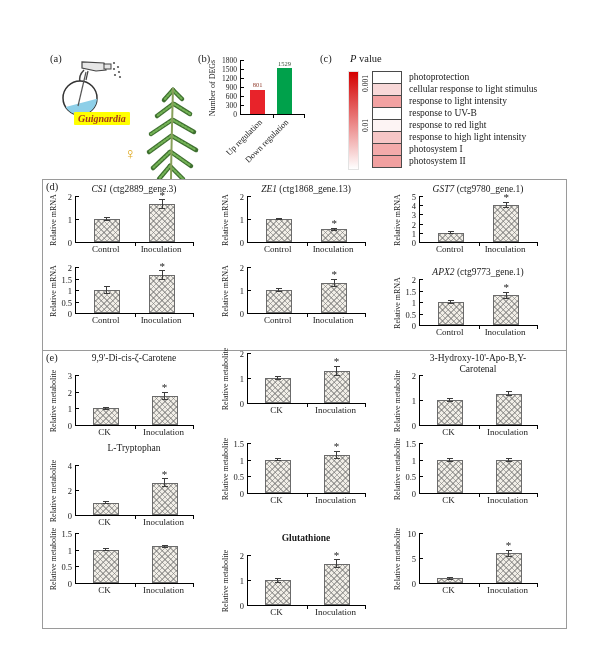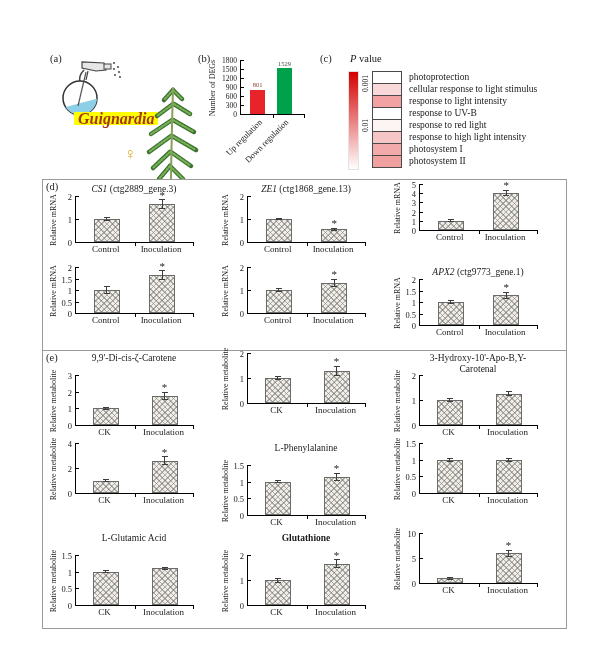--- a/index.html
+++ b/index.html
@@ -32,21 +32,21 @@
   .c-err-cap.top{top:0;}
   .c-err-cap.bot{bottom:0;}
   .c-star{position:absolute;font-size:11px;line-height:7px;width:8px;text-align:center;color:#222;z-index:3;}
   .c-val{position:absolute;width:28px;text-align:center;font-size:6.5px;line-height:7px;}
   .c-xrow{display:flex;align-self:flex-start;}
   .c-xl{position:relative;height:12px;font-size:9px;}
   .c-xlab{position:absolute;top:1px;transform:translateX(-50%);white-space:nowrap;}
   .c-xlab-rot{position:absolute;top:2px;transform-origin:100% 0;transform:rotate(-45deg);
               white-space:nowrap;font-size:8.5px;}
   .guignardia{background:#ffff00;font-style:italic;font-weight:600;color:#a5371c;
-              font-size:16px;padding:0 4px;line-height:13px;border-radius:1px;}
+              font-size:10px;padding:0 4px;line-height:13px;border-radius:1px;}
   .female{font-size:16px;font-weight:bold;color:#dfa81f;line-height:16px;}
   .pv-title{font-size:10.5px;}
   .pv-title i{font-style:italic;}
   .pv-body{display:flex;align-items:flex-start;}
   .pv-grad{width:9px;height:97px;border:1px solid #e3e3e3;}
   .pv-scale{position:relative;width:13px;height:97px;}
   .pv-scale-lab{position:absolute;left:-7px;width:26px;text-align:center;font-size:7.5px;
                 transform:rotate(-90deg);white-space:nowrap;}
   .pv-cells{display:flex;flex-direction:column;}
   .pv-cell{width:30px;height:13px;border:1px solid #4a4a4a;margin-top:-1px;box-sizing:border-box;}
@@ -264,20 +264,23 @@
         </div>
         <div class="c-xrow">
           <div class="c-xspacer" style="width: 27px;"></div>
           <div class="c-xl" style="width: 118px;">
             <span class="c-xlab" style="left: 26%;">Control</span>
             <span class="c-xlab" style="left: 73%;">Inoculation</span>
           </div>
         </div>
       </div>
       <div class="chart-cell">
+        <div class="c-title" style="height: 12px;">
+          <div><span class="gene-i">GST7</span><span>&nbsp;(ctg9780_gene.1)</span></div>
+        </div>
         <div class="c-mid" style="height: 46px;">
           <div class="c-ylab" style="width: 10px; height: 100%;">
             <span class="c-ylab-text">Relative mRNA</span>
           </div>
           <div class="c-yticks" style="width: 17px; height: 46px; font-size: 8.5px;">
             <span class="c-ytick" style="bottom: -4px;">0</span>
             <span class="c-ytick" style="bottom: 5.2px;">1</span>
             <span class="c-ytick" style="bottom: 14.4px;">2</span>
             <span class="c-ytick" style="bottom: 23.6px;">3</span>
             <span class="c-ytick" style="bottom: 32.8px;">4</span>
@@ -561,20 +564,23 @@
         </div>
         <div class="c-xrow">
           <div class="c-xspacer" style="width: 27px;"></div>
           <div class="c-xl" style="width: 118px;">
             <span class="c-xlab" style="left: 25%;">CK</span>
             <span class="c-xlab" style="left: 75%;">Inoculation</span>
           </div>
         </div>
       </div>
       <div class="chart-cell">
+        <div class="c-title" style="height: 22px;">
+          <div>L-Tryptophan</div>
+        </div>
         <div class="c-mid" style="height: 50px;">
           <div class="c-ylab" style="width: 10px; height: 100%;">
             <span class="c-ylab-text">Relative metabolite</span>
           </div>
           <div class="c-yticks" style="width: 17px; height: 50px; font-size: 8.5px;">
             <span class="c-ytick" style="bottom: -4px;">0</span>
             <span class="c-ytick" style="bottom: 21px;">2</span>
             <span class="c-ytick" style="bottom: 46px;">4</span>
           </div>
           <div class="c-plot" style="width: 118px; height: 50px;">
@@ -599,23 +605,20 @@
         </div>
         <div class="c-xrow">
           <div class="c-xspacer" style="width: 27px;"></div>
           <div class="c-xl" style="width: 118px;">
             <span class="c-xlab" style="left: 25%;">CK</span>
             <span class="c-xlab" style="left: 75%;">Inoculation</span>
           </div>
         </div>
       </div>
       <div class="chart-cell">
-        <div class="c-title" style="height: 22px;">
-          <div>L-Phenylalanine</div>
-        </div>
         <div class="c-mid" style="height: 50px;">
           <div class="c-ylab" style="width: 10px; height: 100%;">
             <span class="c-ylab-text">Relative metabolite</span>
           </div>
           <div class="c-yticks" style="width: 17px; height: 50px; font-size: 8.5px;">
             <span class="c-ytick" style="bottom: -4px;">0</span>
             <span class="c-ytick" style="bottom: 12.6667px;">0.5</span>
             <span class="c-ytick" style="bottom: 29.3333px;">1</span>
             <span class="c-ytick" style="bottom: 46px;">1.5</span>
           </div>
@@ -681,23 +684,20 @@
         </div>
         <div class="c-xrow">
           <div class="c-xspacer" style="width: 27px;"></div>
           <div class="c-xl" style="width: 118px;">
             <span class="c-xlab" style="left: 25%;">CK</span>
             <span class="c-xlab" style="left: 75%;">Inoculation</span>
           </div>
         </div>
       </div>
       <div class="chart-cell">
-        <div class="c-title" style="height: 22px;">
-          <div>L-Glutamic Acid</div>
-        </div>
         <div class="c-mid" style="height: 50px;">
           <div class="c-ylab" style="width: 10px; height: 100%;">
             <span class="c-ylab-text">Relative metabolite</span>
           </div>
           <div class="c-yticks" style="width: 17px; height: 50px; font-size: 8.5px;">
             <span class="c-ytick" style="bottom: -4px;">0</span>
             <span class="c-ytick" style="bottom: 12.6667px;">0.5</span>
             <span class="c-ytick" style="bottom: 29.3333px;">1</span>
             <span class="c-ytick" style="bottom: 46px;">1.5</span>
           </div>

